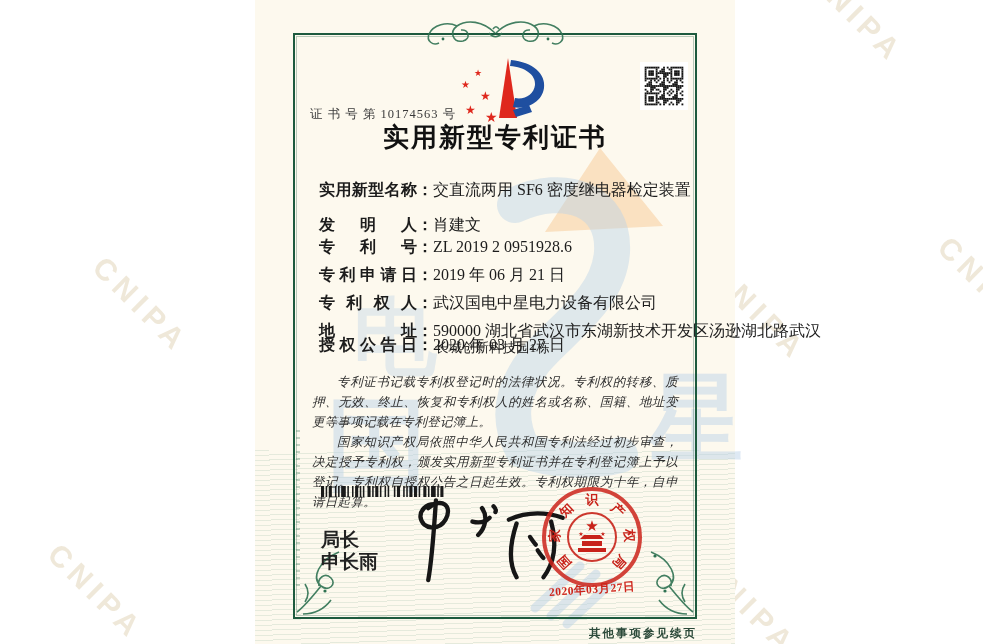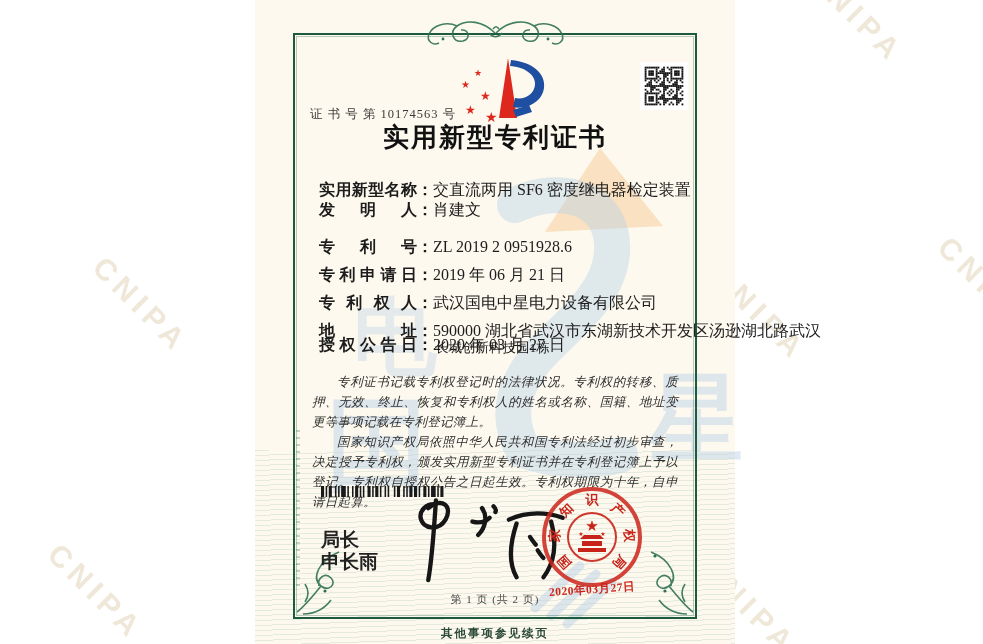--- a/index.html
+++ b/index.html
@@ -39,21 +39,21 @@
   .sig{position:absolute;left:128px;top:487px;width:198px;height:96px;}
   .seal{position:absolute;left:285px;top:485px;width:104px;height:104px;}
   .seal-ring{position:absolute;inset:2px;border:4px solid rgba(203,35,26,.85);border-radius:50%;}
   .seal-chars span{position:absolute;left:50%;top:50%;width:16px;height:16px;margin:-8px;
                    text-align:center;font-size:13px;font-weight:700;color:#c8231a;line-height:16px;}
   .emblem{position:absolute;left:25px;top:25px;width:54px;height:54px;}
   .seal-date{position:absolute;left:280px;top:582px;width:114px;text-align:center;font-size:11.5px;
              font-weight:700;color:#ce241a;letter-spacing:.5px;transform:rotate(-4deg);}
   .page-num{position:absolute;left:38px;top:592px;width:404px;text-align:center;
             font-size:11px;color:#4a4a4a;letter-spacing:1px;}
-  .foot-note{position:absolute;left:38px;top:626px;width:404px;text-align:center;
+  .foot-note{position:absolute;left:38px;top:626px;width:404px;text-align:right;
              font-size:11.5px;font-weight:700;color:#2c4a3a;letter-spacing:2px;}
   .flourish-top{position:absolute;left:168px;top:17px;width:145px;height:32px;}
   .corner-bl{position:absolute;left:40px;top:550px;width:46px;height:66px;}
   .corner-br{position:absolute;left:394px;top:550px;width:46px;height:66px;transform:scaleX(-1);}
   svg{display:block;}
 </style>
 </head>
 <body>
 
 <div class="stage">
@@ -380,21 +380,21 @@
         <rect x="17" y="22" width="1" height="1" fill="#141414"></rect>
         <rect x="19" y="22" width="1" height="1" fill="#141414"></rect>
         <rect x="22" y="22" width="1" height="1" fill="#141414"></rect>
       </svg>
 
     <div class="title">实用新型专利证书</div>
 
     <div class="frow" style="top:180px;">
       <span class="flabel">实用新型名称</span><span class="colon">：</span><span class="fval">交直流两用 SF6 密度继电器检定装置</span>
     </div>
-    <div class="frow" style="top:200px;">
+    <div class="frow" style="top:215px;">
       <span class="flabel">发明人</span><span class="colon">：</span><span class="fval">肖建文</span>
     </div>
     <div class="frow" style="top:237px;">
       <span class="flabel">专利号</span><span class="colon">：</span><span class="fval">ZL 2019 2 0951928.6</span>
     </div>
     <div class="frow" style="top:265px;">
       <span class="flabel">专利申请日</span><span class="colon">：</span><span class="fval">2019 年 06 月 21 日</span>
     </div>
     <div class="frow" style="top:293px;">
       <span class="flabel">专利权人</span><span class="colon">：</span><span class="fval">武汉国电中星电力设备有限公司</span>
@@ -476,16 +476,15 @@
         <text x="0" y="-6" font-size="15" fill="#c8231a" text-anchor="middle" font-family="DejaVu Sans">★</text>
         <text x="-11" y="-1" font-size="6" fill="#c8231a" text-anchor="middle" font-family="DejaVu Sans">★</text>
         <text x="11" y="-1" font-size="6" fill="#c8231a" text-anchor="middle" font-family="DejaVu Sans">★</text>
         <path d="M-12,2 L12,2 L8,-2 L-8,-2 Z" fill="#c8231a"></path>
         <path d="M-10,4 L10,4 L10,9 L-10,9 Z" fill="#c8231a"></path>
         <path d="M-14,11 L14,11 L14,15 L-14,15 Z" fill="#c8231a"></path>
       </svg>
     </div>
     <div class="seal-date">2020年03月27日</div>
 
-    <div class="page-num">第 1 页 (共 2 页)</div>
     <div class="foot-note">其他事项参见续页</div>
   </div>
 </div>
 
 </body></html>

